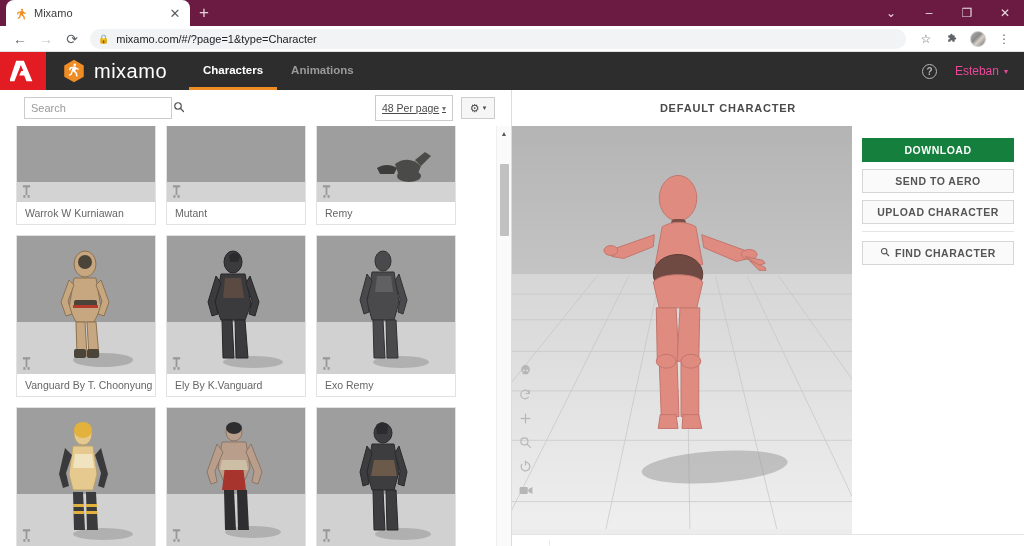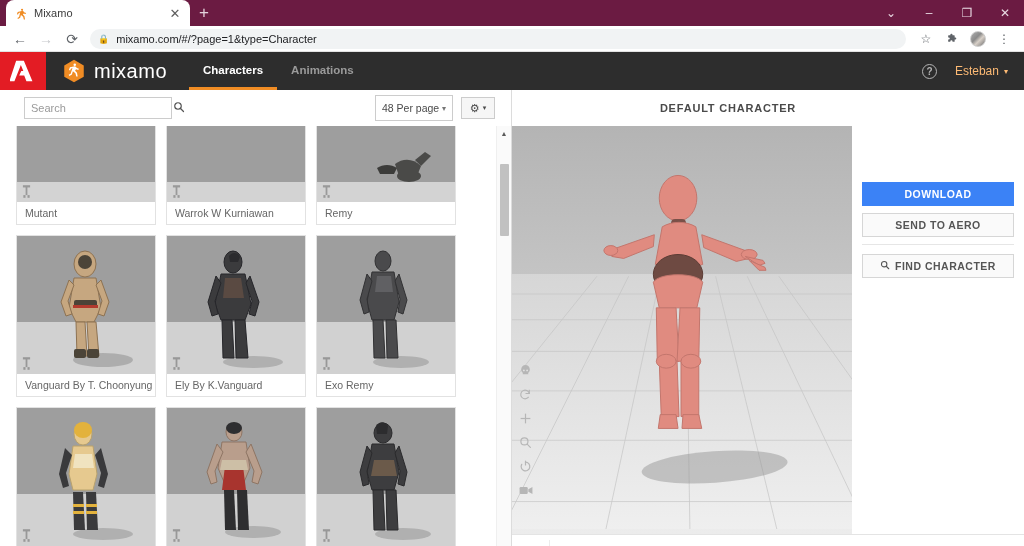--- a/index.html
+++ b/index.html
@@ -129,21 +129,21 @@
     gap: 18px; padding-right: 16px;
   }
   .help-icon {
     width: 15px; height: 15px; border-radius: 50%;
     border: 1.5px solid #b4b4b4; color: #b4b4b4;
     font-size: 10px; font-weight: bold;
     display: flex; align-items: center; justify-content: center;
     cursor: pointer;
   }
   .user-menu {
-    color: #fdba74; font-size: 12px; cursor: pointer;
+    color: #ec4899; font-size: 12px; cursor: pointer;
     display: flex; align-items: center; gap: 5px;
   }
   .caret-dn { font-size: 8px; }
 
   
   .body-wrap { display: flex; height: 482px; }
 
   
   .left-panel {
     width: 512px; flex: 0 0 512px;
@@ -175,21 +175,21 @@
   .searchbox input::placeholder { color: #9a9a9a; }
   .search-icon { font-size: 11px; color: #555; }
   .toolbar-right {
     margin-left: auto; display: flex; align-items: center; gap: 8px;
   }
   .perpage {
     width: 78px; height: 22px;
     border: 1px solid #ccc; background: #fff;
     display: flex; align-items: center; justify-content: space-between;
     padding: 12px 6px;
-    font-size: 10.5px; color: #4a4a4a; cursor: pointer;
+    font-size: 10.5px; color: #4a4a4a; cursor: pointer; text-decoration: underline;
   }
   .perpage .chev { font-size: 8px; color: #777; }
   .gear-btn {
     height: 22px; min-width: 34px;
     border: 1px solid #ccc; background: #f6f6f6;
     display: flex; align-items: center; justify-content: center;
     gap: 3px; font-size: 11px; color: #4a4a4a; cursor: pointer;
   }
   .gear-btn .caret-dn { font-size: 7px; }
 
@@ -284,21 +284,21 @@
     background: #fff;
     padding: 12px 10px;
   }
   .btn {
     height: 24px; width: 100%;
     display: flex; align-items: center; justify-content: center;
     font-size: 10.5px; font-weight: bold; letter-spacing: .5px;
     cursor: pointer; margin-bottom: 7px;
     gap: 5px;
   }
-  .btn-primary { background: #3b82f6; color: #fff; border: none; margin-top: 44px; }
+  .btn-primary { background: #15803d; color: #fff; border: none; }
   .btn-secondary {
     background: #fafafa; color: #555;
     border: 1px solid #d6d6d6;
   }
   .rail-divider {
     border-top: 1px solid #e6e6e6;
     margin: 6px 0 9px 0;
   }
 
   .playbar {
@@ -428,37 +428,37 @@
               <rect width="138" height="138" fill="#9e9e9e"></rect>
               <rect y="118" width="138" height="20" fill="#d3d3d3"></rect>
             </svg>
             <svg class="bone" viewBox="0 0 10 14">
               <rect x="1" y="0" width="8" height="2.5" fill="#6b6b6b"></rect>
               <rect x="4" y="2" width="2" height="9" fill="#6b6b6b"></rect>
               <rect x="1.5" y="11" width="2.4" height="3" fill="#6b6b6b"></rect>
               <rect x="6.1" y="11" width="2.4" height="3" fill="#6b6b6b"></rect>
             </svg>
           </div>
+          <div class="card-label">Warrok W Kurniawan</div>
+        </div>
+
+        <div class="card">
+          <div class="thumb">
+            <svg class="figsvg" viewBox="0 0 138 138">
+              <rect width="138" height="138" fill="#9e9e9e"></rect>
+              <rect y="118" width="138" height="20" fill="#d3d3d3"></rect>
+            </svg>
+            <svg class="bone" viewBox="0 0 10 14">
+              <rect x="1" y="0" width="8" height="2.5" fill="#6b6b6b"></rect>
+              <rect x="4" y="2" width="2" height="9" fill="#6b6b6b"></rect>
+              <rect x="1.5" y="11" width="2.4" height="3" fill="#6b6b6b"></rect>
+              <rect x="6.1" y="11" width="2.4" height="3" fill="#6b6b6b"></rect>
+            </svg>
+          </div>
           <div class="card-label">Mutant</div>
-        </div>
-
-        <div class="card">
-          <div class="thumb">
-            <svg class="figsvg" viewBox="0 0 138 138">
-              <rect width="138" height="138" fill="#9e9e9e"></rect>
-              <rect y="118" width="138" height="20" fill="#d3d3d3"></rect>
-            </svg>
-            <svg class="bone" viewBox="0 0 10 14">
-              <rect x="1" y="0" width="8" height="2.5" fill="#6b6b6b"></rect>
-              <rect x="4" y="2" width="2" height="9" fill="#6b6b6b"></rect>
-              <rect x="1.5" y="11" width="2.4" height="3" fill="#6b6b6b"></rect>
-              <rect x="6.1" y="11" width="2.4" height="3" fill="#6b6b6b"></rect>
-            </svg>
-          </div>
-          <div class="card-label">Warrok W Kurniawan</div>
         </div>
 
         <div class="card">
           <div class="thumb">
             <svg class="figsvg" viewBox="0 0 138 138">
               <rect width="138" height="138" fill="#9e9e9e"></rect>
               <rect y="118" width="138" height="20" fill="#d3d3d3"></rect>
               <g fill="#4a4a48">
                 <ellipse cx="92" cy="112" rx="12" ry="6"></ellipse>
                 <path d="M78 100c8-6 18-6 26 2l-4 10H82z"></path>
@@ -758,20 +758,21 @@
               <rect x="1" y="3" width="14" height="12" rx="2"></rect>
               <polygon points="16,7 23,3 23,15 16,11"></polygon>
             </svg>
           </div>
         </div>
       </div>
 
       <div class="right-rail">
         <div class="btn btn-primary">DOWNLOAD</div>
         <div class="btn btn-secondary">SEND TO AERO</div>
+        <div class="btn btn-secondary">UPLOAD CHARACTER</div>
         <div class="rail-divider"></div>
         <div class="btn btn-secondary">
           <span>
             <svg width="10" height="10" viewBox="0 0 24 24" fill="none" stroke="#555" stroke-width="2.6">
               <circle cx="10" cy="10" r="6.5"></circle>
                 <line x1="15" y1="15" x2="21" y2="21" stroke-linecap="round"></line>
             </svg>
           </span>
           <span>FIND CHARACTER</span>
         </div>

